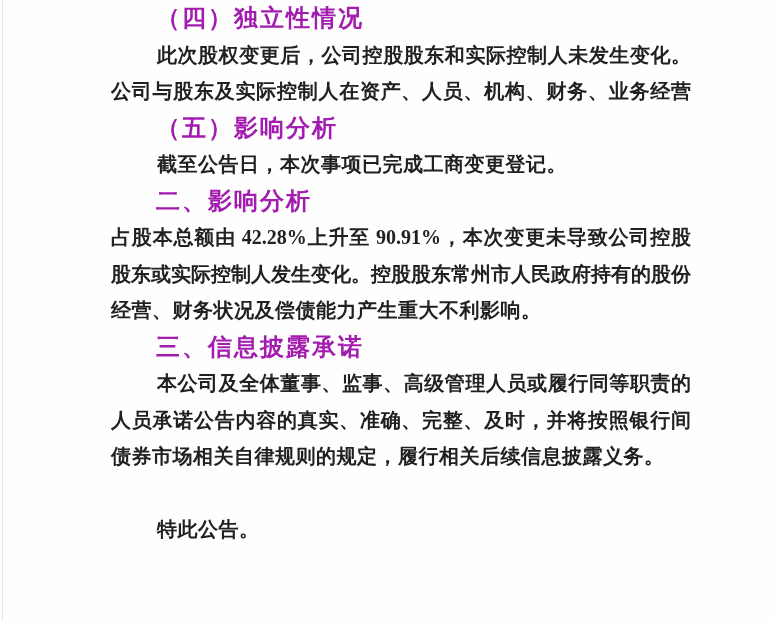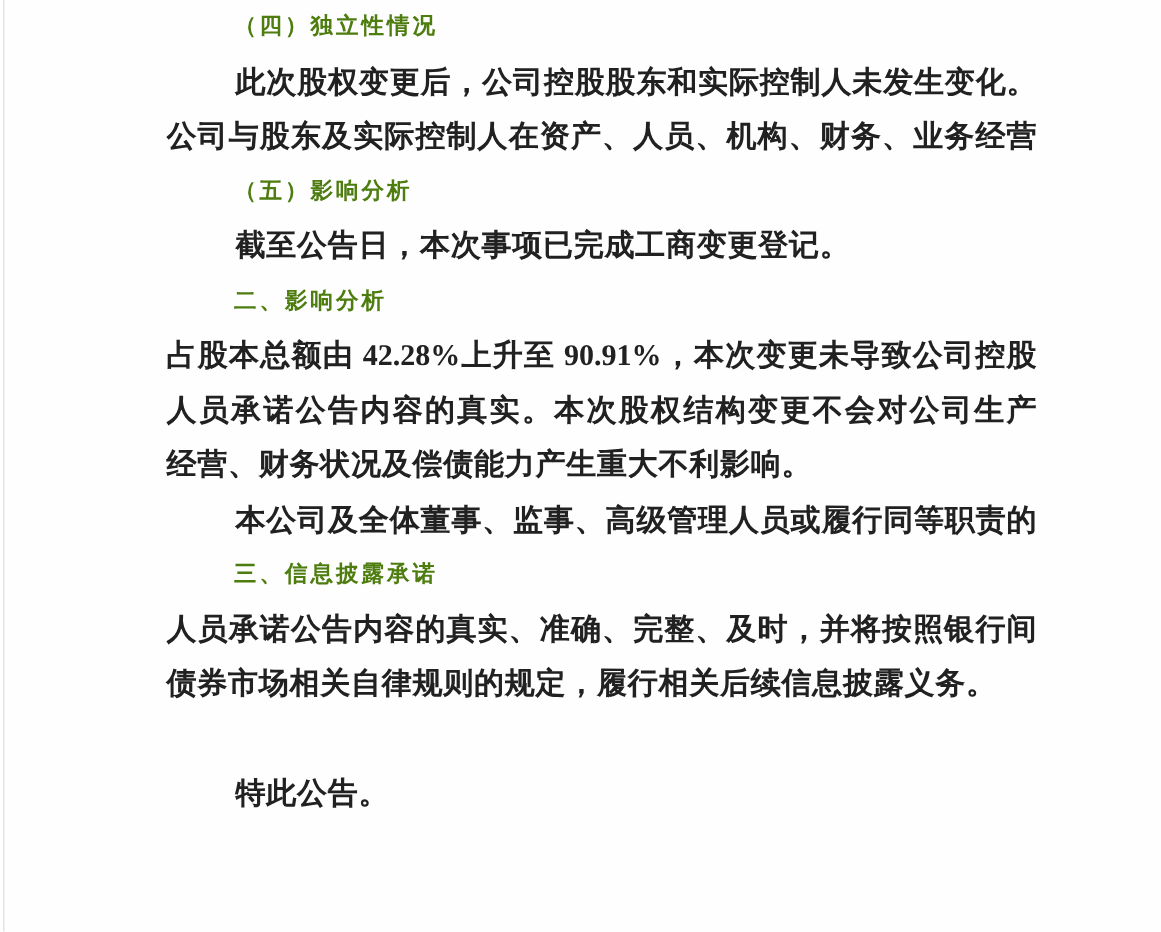--- a/index.html
+++ b/index.html
@@ -51,23 +51,23 @@
     text-align-last: justify;
     overflow: hidden;
   }
   
   .line.first {
     text-indent: 46px;
   }
   .line.heading {
     font-family: "Liberation Sans", "DejaVu Sans", sans-serif;
     font-weight: 700;
-    font-size: 15px;
+    font-size: 24px;
     letter-spacing: 2px;
-    color: #4d7c0f;
+    color: #a21caf;
     text-indent: 45px;
   }
   .line.spacer {
     
   }
 </style>
 </head>
 <body>
 
 <div class="page">
@@ -80,26 +80,26 @@
     <div class="line first fill">此次股权变更后，公司控股股东和实际控制人未发生变化。</div>
     <div class="line fill">公司与股东及实际控制人在资产、人员、机构、财务、业务经营</div>
 
     <div class="line heading">（五）影响分析</div>
 
     <div class="line first">截至公告日，本次事项已完成工商变更登记。</div>
 
     <div class="line heading">二、影响分析</div>
 
     <div class="line fill">占股本总额由 42.28%上升至 90.91%，本次变更未导致公司控股</div>
-    <div class="line fill">人员承诺公告内容的真实。本次股权结构变更不会对公司生产</div>
+    <div class="line fill">股东或实际控制人发生变化。控股股东常州市人民政府持有的股份</div>
     <div class="line">经营、财务状况及偿债能力产生重大不利影响。</div>
 
+    <div class="line heading">三、信息披露承诺</div>
+
     <div class="line first fill">本公司及全体董事、监事、高级管理人员或履行同等职责的</div>
-
-    <div class="line heading">三、信息披露承诺</div>
     <div class="line fill">人员承诺公告内容的真实、准确、完整、及时，并将按照银行间</div>
     <div class="line">债券市场相关自律规则的规定，履行相关后续信息披露义务。</div>
 
     <div class="line spacer"></div>
 
     <div class="line first">特此公告。</div>
 
   </main>
 </div>
 

